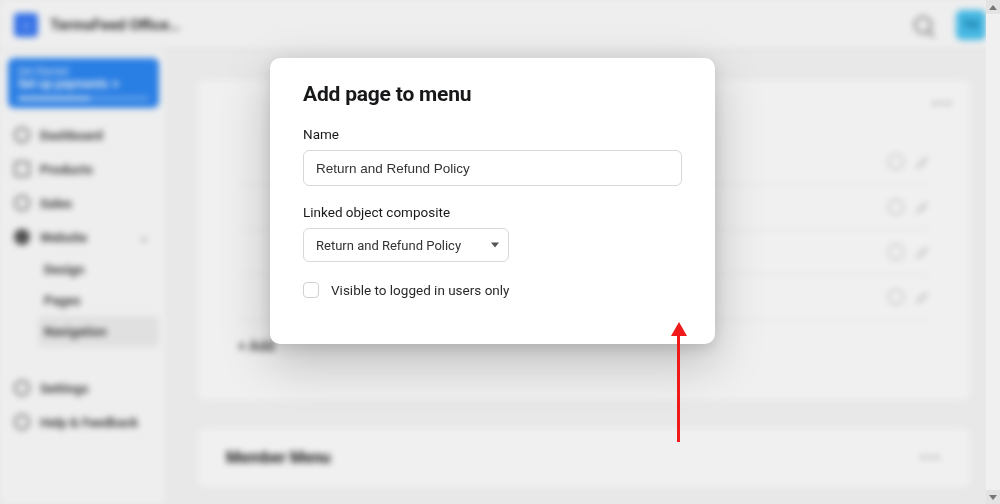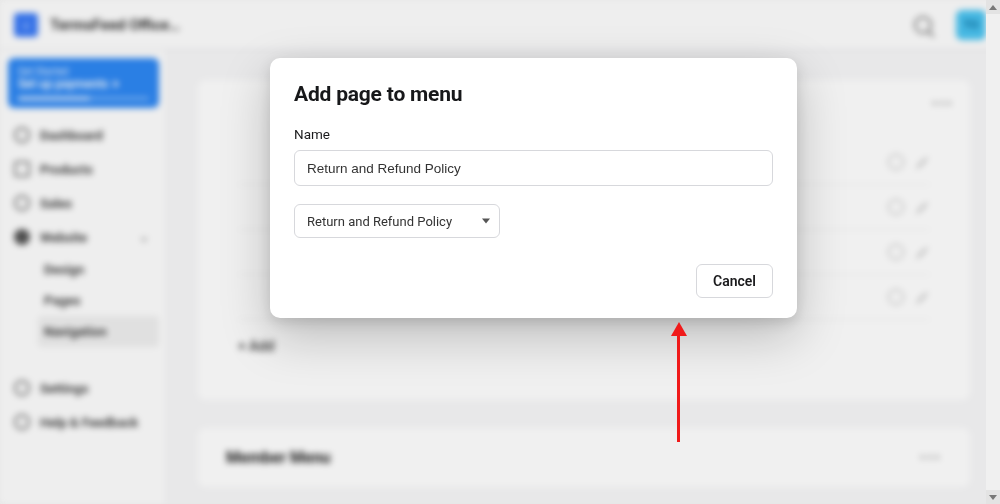--- a/index.html
+++ b/index.html
@@ -54,25 +54,25 @@
   .section2 h3 { font-size:16px; color:#222;}
   .section2 .dots{ float:right; color:#999; letter-spacing:2px;}
   
   
   .dim { position:absolute; inset:0; background:rgba(0,0,0,0.06); }
   
   
   .modal {
     position: absolute;
     left: 270px; top: 58px;
-    width: 527px;
+    width: 445px;
     background: #fff;
     border-radius: 10px;
     box-shadow: 0 18px 50px rgba(0,0,0,0.22), 0 4px 14px rgba(0,0,0,0.12);
-    padding: 24px 24px 20px;
+    padding: 24px 33px 20px;
   }
   .modal h2 { font-size: 21px; font-weight: 700; color: #17181a; margin-bottom: 20px; letter-spacing:-.2px;}
   .field-label { font-size: 13.5px; font-weight: 400; color: #1a1a1c; margin-bottom: 8px; }
   .text-input {
     width: 100%; height: 36px; border: 1px solid #d7d8dc; border-radius: 6px;
     padding: 0 12px; font-size: 13.5px; color: #333; background:#fff;
   }
   .spacer-v { height: 18px; }
   .select-wrap { position: relative; width: 206px;}
   .select-input {
@@ -217,30 +217,34 @@
 <div class="dim"></div>
 
 <div class="modal">
   <h2>Add page to menu</h2>
 
   <div class="field-label">Name</div>
   <input class="text-input" type="text" value="Return and Refund Policy" style="">
 
   <div class="spacer-v"></div>
 
+  <div class="field-label">Linked object composite</div>
   <div class="select-wrap">
     <div class="select-input">
       <span>Return and Refund Policy</span>
     </div>
     <div class="select-caret"></div>
   </div>
 
+  <div class="check-row">
+    <div class="chk"></div>
+    <div class="chk-label">Visible to logged in users only</div>
+  </div>
 
   <div class="modal-actions">
-    <div class="btn btn-cancel">Cancel</div>
   </div>
 </div>
 
 <div class="anno-arrow"></div>
 
 <div class="scroll-edge">
   <div class="up"></div>
   <div class="dn"></div>
 </div>
 

